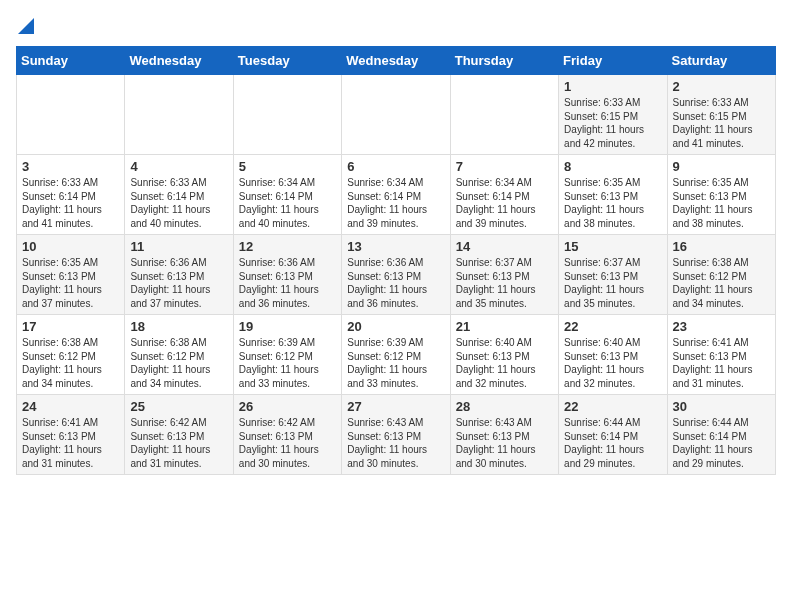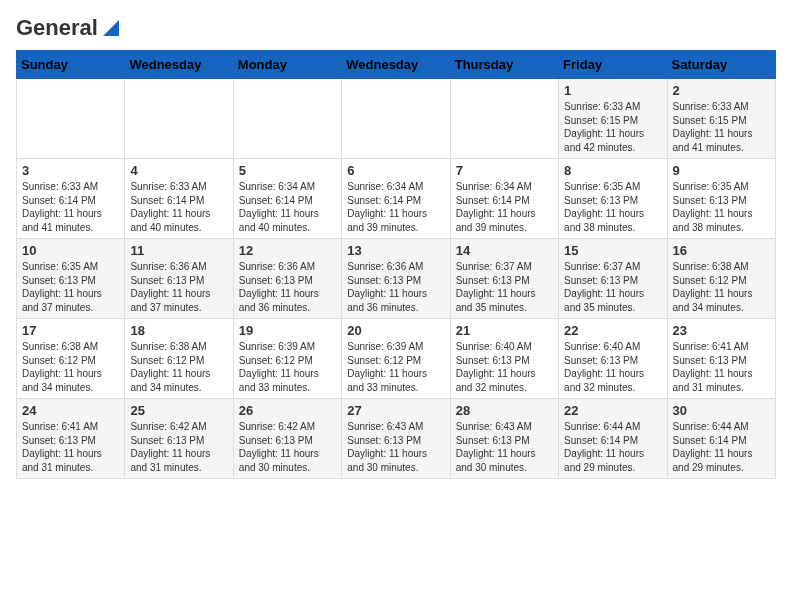--- a/index.html
+++ b/index.html
@@ -33,21 +33,21 @@
       font-size: 14px;
       color: #555;
     }
     .calendar {
       width: 100%;
       border-collapse: collapse;
       border: 1px solid #ccc;
     }
     .calendar th {
       background-color: #1565c0;
-      color: #000000;
+      color: #ffffff;
       font-size: 13px;
       font-weight: bold;
       padding: 6px 4px;
       text-align: left;
       border: 1px solid #1565c0;
     }
     .calendar td {
       vertical-align: top;
       padding: 4px 5px;
       font-size: 10.5px;
@@ -78,39 +78,38 @@
       align-items: center;
       gap: 3px;
     }
   </style>
 </head>
 <body>
 
 <div class="header">
   <div class="logo">
     <div class="logo-wrapper">
-      <div style="font-size:22px;font-weight:bold;color:#333;line-height:1.1;">General</div>
       <svg width="18" height="20" viewBox="0 0 18 20">
         <polygon points="2,18 18,2 18,18" fill="#1565c0"></polygon>
       </svg>
     </div>
     <div style="font-size:22px;font-weight:bold;color:#1565c0;line-height:1.1;"></div>
   </div>
   <div class="title-area">
     <div class="month-title"></div>
     <div class="location"></div>
   </div>
 </div>
 
 <table class="calendar">
   <thead>
     <tr>
     <th>Sunday</th>
         <th>Wednesday</th>
-        <th>Monday</th>
+        <th>Tuesday</th>
         <th>Wednesday</th>
         <th>Thursday</th>
         <th>Friday</th>
         <th>Saturday</th>
       </tr>
   </thead>
   <tbody id="calendar-body">
   <tr>
         <td class="empty" style="background-color: rgb(255, 255, 255);"></td>
         <td class="empty" style="background-color: rgb(255, 255, 255);"></td>

